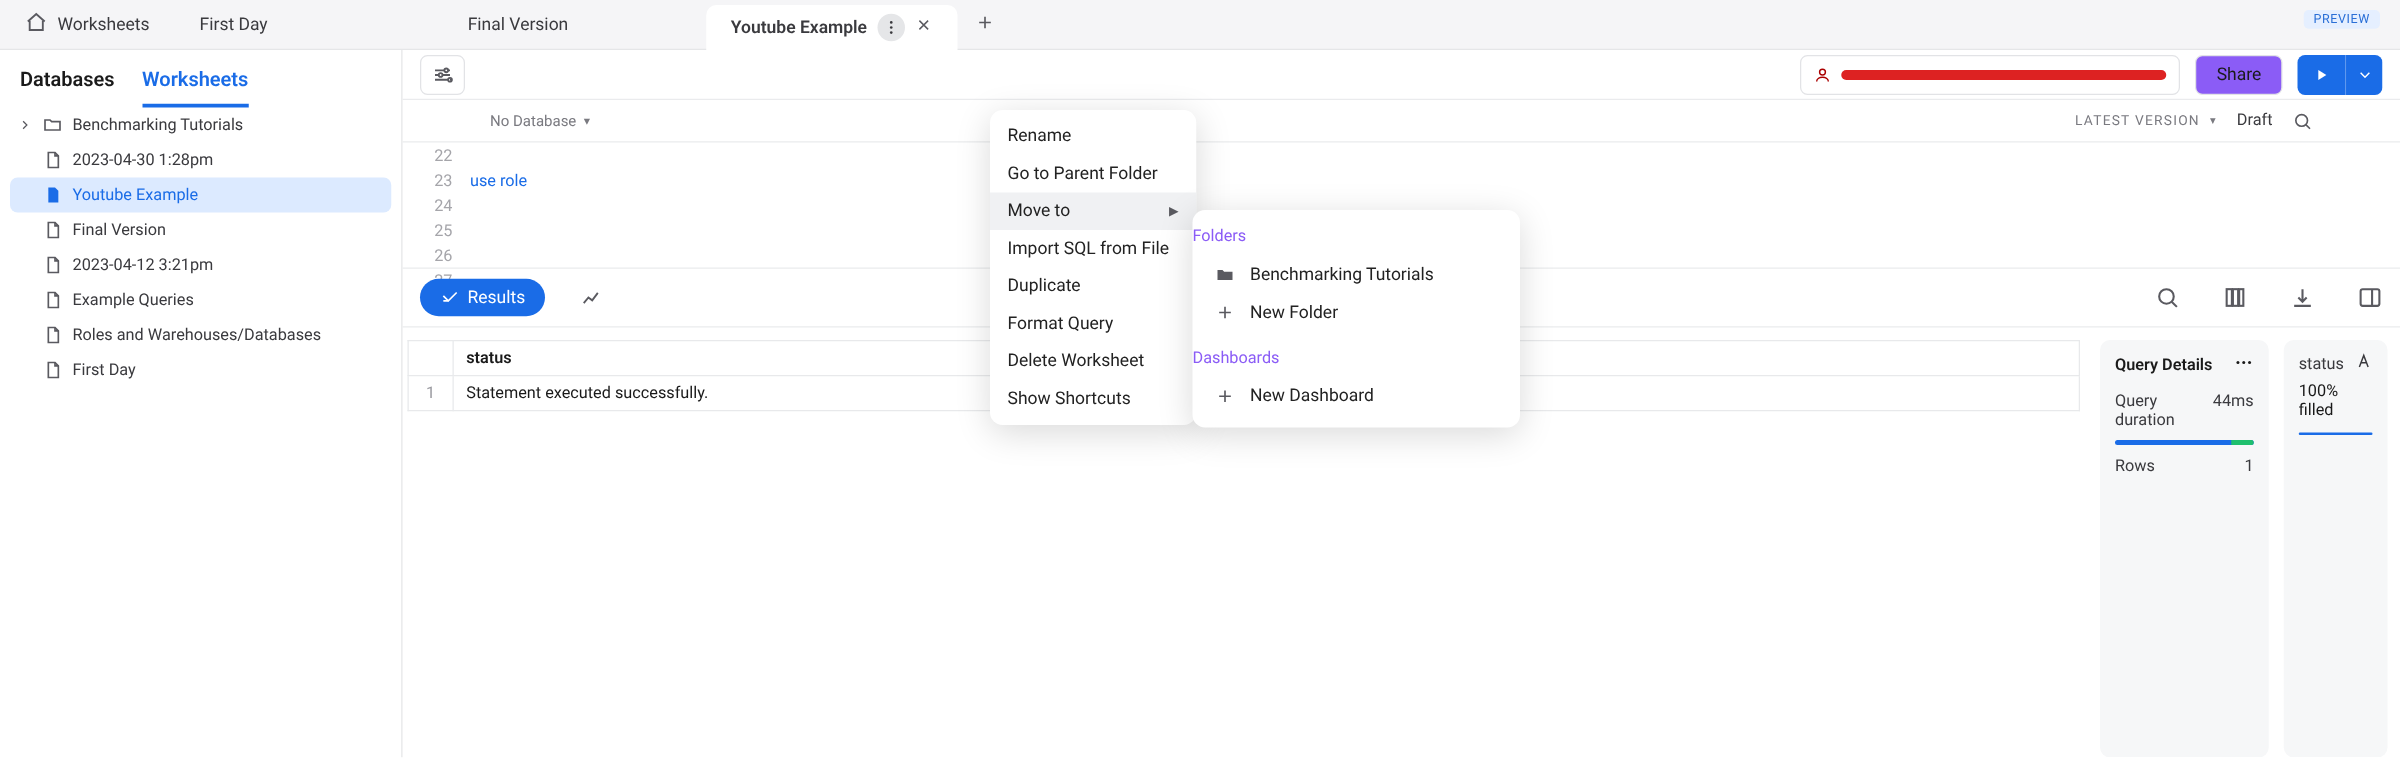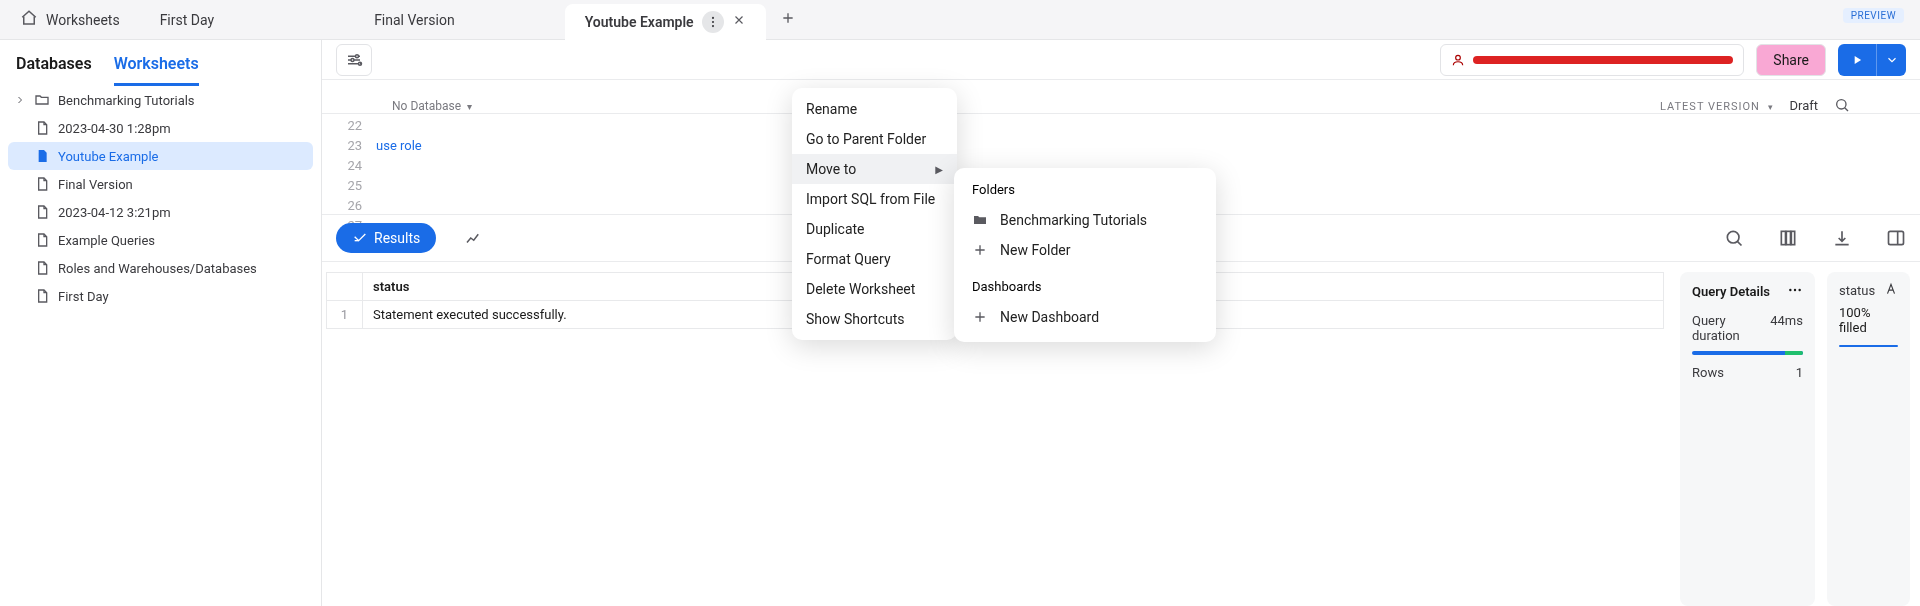--- a/index.html
+++ b/index.html
@@ -42,28 +42,28 @@
 
 .right { flex:1; display:flex; flex-direction:column; position:relative; }
 
 
 .toolbar { height: 40px; display:flex; align-items:center; padding: 0 14px; border-bottom: 1px solid #eaebed; gap: 12px; }
 .tool-btn { width:36px; height:32px; border:1px solid #e2e3e6; border-radius:6px; display:flex; align-items:center; justify-content:center; cursor:pointer; }
 .tool-btn svg { width:18px; height:18px; color:#5a5a60; }
 .toolbar-spacer { flex:1; }
 .role-box { height:32px; border:1px solid #e2e3e6; border-radius:6px; display:flex; align-items:center; gap:8px; padding: 0 10px; font-size:12px; color:#a00; background:#fff; }
 .role-box .redacted { width:260px; height:8px; border-radius:4px; background:#d22; }
-.share-btn { height:32px; padding:0 16px; border:1px solid #e2e3e6; border-radius:6px; background:#f9a8d4; display:flex; align-items:center; font-size:14px; cursor:pointer; }
+.share-btn { height:32px; padding:0 16px; border:1px solid #e2e3e6; border-radius:6px; background:#8b5cf6; display:flex; align-items:center; font-size:14px; cursor:pointer; }
 .run-group { display:flex; }
 .run-btn { width:38px; height:32px; background:#1a6ce7; border-radius:6px 0 0 6px; display:flex; align-items:center; justify-content:center; cursor:pointer; }
 .run-menu { width:30px; height:32px; background:#1a6ce7; border-radius:0 6px 6px 0; display:flex; align-items:center; justify-content:center; border-left:1px solid rgba(255,255,255,0.3); cursor:pointer; }
 .run-btn svg, .run-menu svg { color:#fff; width:14px; height:14px; }
 
 
-.context-row { height: 34px; display:flex; align-items:flex-end; padding: 0 70px 0 70px; font-size: 12px; color:#7a7a80; border-bottom: 1px solid #eaebed; gap: 16px;}
+.context-row { height: 34px; display:flex; align-items:center; padding: 0 70px 0 70px; font-size: 12px; color:#7a7a80; border-bottom: 1px solid #eaebed; gap: 16px;}
 .context-row .left-info { flex:1; display:flex; align-items:center; gap:6px; }
 .context-row .no-db-chev { font-size:10px; }
 .context-row .version { display:flex; align-items:center; gap:8px; letter-spacing:1px; font-size:11px; color:#7a7a80; }
 .context-row .version .caret { font-size:9px; }
 .context-row .draft { font-size:13px; color:#3a3a3e; letter-spacing:0; }
 .context-row .search-icon { width:16px; height:16px; color:#5a5a60; cursor:pointer; }
 
 
 .editor { display:flex; height: 100px; font-family: "SFMono-Regular", Menlo, Monaco, Consolas, monospace; font-size: 13px; }
 .gutter { width: 54px; text-align:right; color:#a5a5aa; padding: 2px 14px 2px 0; line-height: 20px; user-select:none; }
@@ -100,21 +100,21 @@
 .panel .fill { font-size:13px; margin-top:6px; }
 .panel .underline { height:2px; background:#1a6ce7; border-radius:1px; margin-top:10px; }
 
 
 .ctx-menu { position:absolute; top:48px; left:470px; width:165px; background:#fff; border-radius:10px; box-shadow: 0 6px 28px rgba(0,0,0,0.15); padding: 6px 0; z-index: 50; }
 .ctx-item { height: 30px; display:flex; align-items:center; justify-content:space-between; padding: 0 14px; font-size:14px; color:#222; cursor:pointer; }
 .ctx-item.hover { background:#f0f1f3; }
 .ctx-item .sub-arrow { font-size:10px; color:#5a5a60; }
 
 .sub-menu { position:absolute; top:128px; left:632px; width:262px; background:#fff; border-radius:10px; box-shadow: 0 6px 28px rgba(0,0,0,0.15); padding: 10px 0; z-index: 51; }
-.sub-head { padding: 4px 18px 8px; font-size:13px; color:#000000; }
+.sub-head { padding: 4px 0 8px; font-size:13px; color:#8b5cf6; }
 .sub-item { height: 30px; display:flex; align-items:center; gap:12px; padding: 0 18px; font-size:14px; color:#222; cursor:pointer; }
 .sub-item svg { width:16px; height:16px; color:#5a5a60; }
 .sub-item.plus svg { color:#5a5a60; }
 .sub-sep { height: 10px; }
 </style>
 </head>
 <body>
 
 <div class="app">
 

